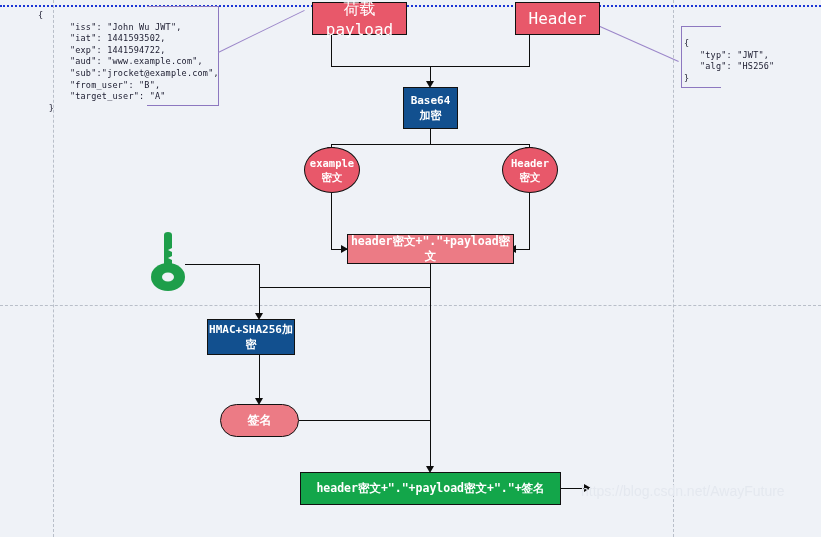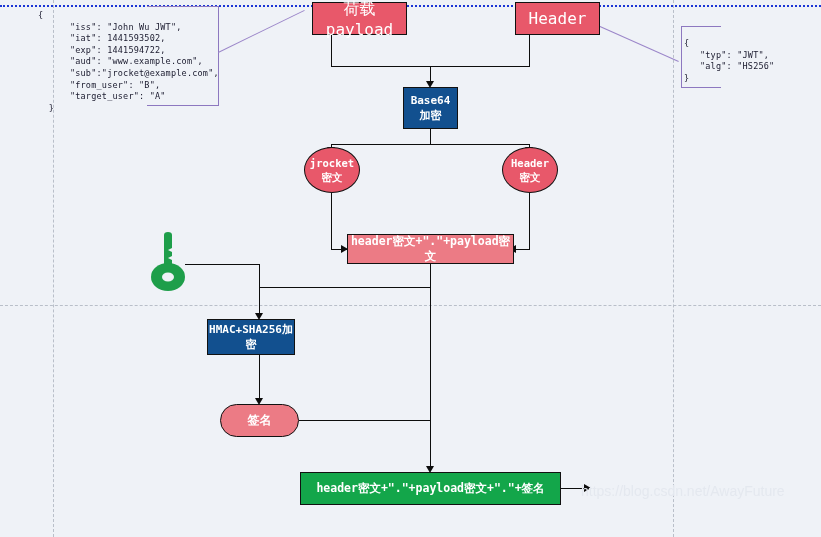--- a/index.html
+++ b/index.html
@@ -126,21 +126,21 @@
   </div>
 
   <div class="ln-v" style="left:430px;top:129px;height:15px;"></div>
   <div class="ln-h" style="left:331px;top:144px;width:199px;"></div>
   <div class="ln-v" style="left:331px;top:144px;height:6px;"></div>
   <div class="ln-v" style="left:529px;top:144px;height:6px;"></div>
   <div class="arrow-d" style="left:327px;top:147px;"></div>
   <div class="arrow-d" style="left:525px;top:147px;"></div>
 
   <div class="node n-ellipse" style="left:304px;top:147px;width:56px;height:46px;flex-direction:column;">
-    <span>jrocket</span>
+    <span>example</span>
     <span>密文</span>
   </div>
 
   <div class="node n-ellipse" style="left:502px;top:147px;width:56px;height:46px;flex-direction:column;">
     <span>Header</span>
     <span>密文</span>
   </div>
 
   <div class="ln-v" style="left:331px;top:193px;height:56px;"></div>
   <div class="ln-h" style="left:331px;top:249px;width:18px;"></div>

